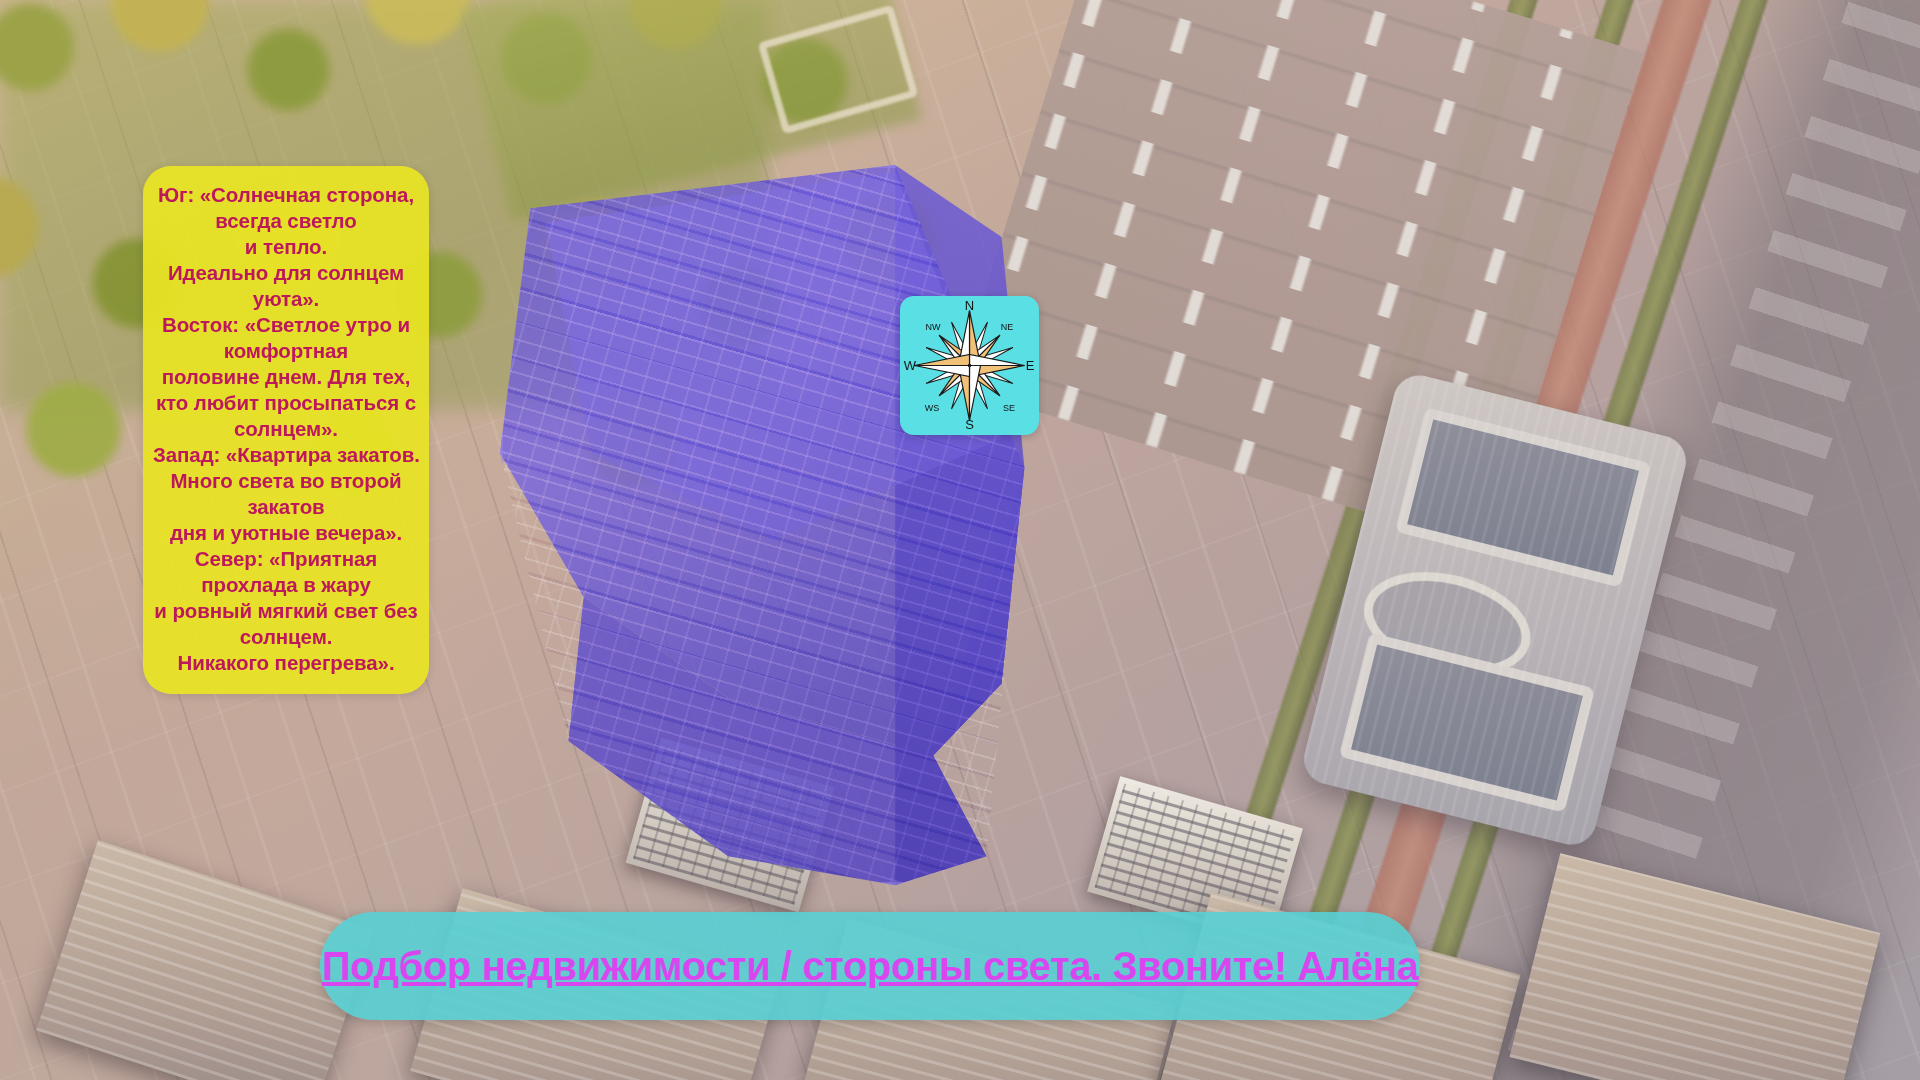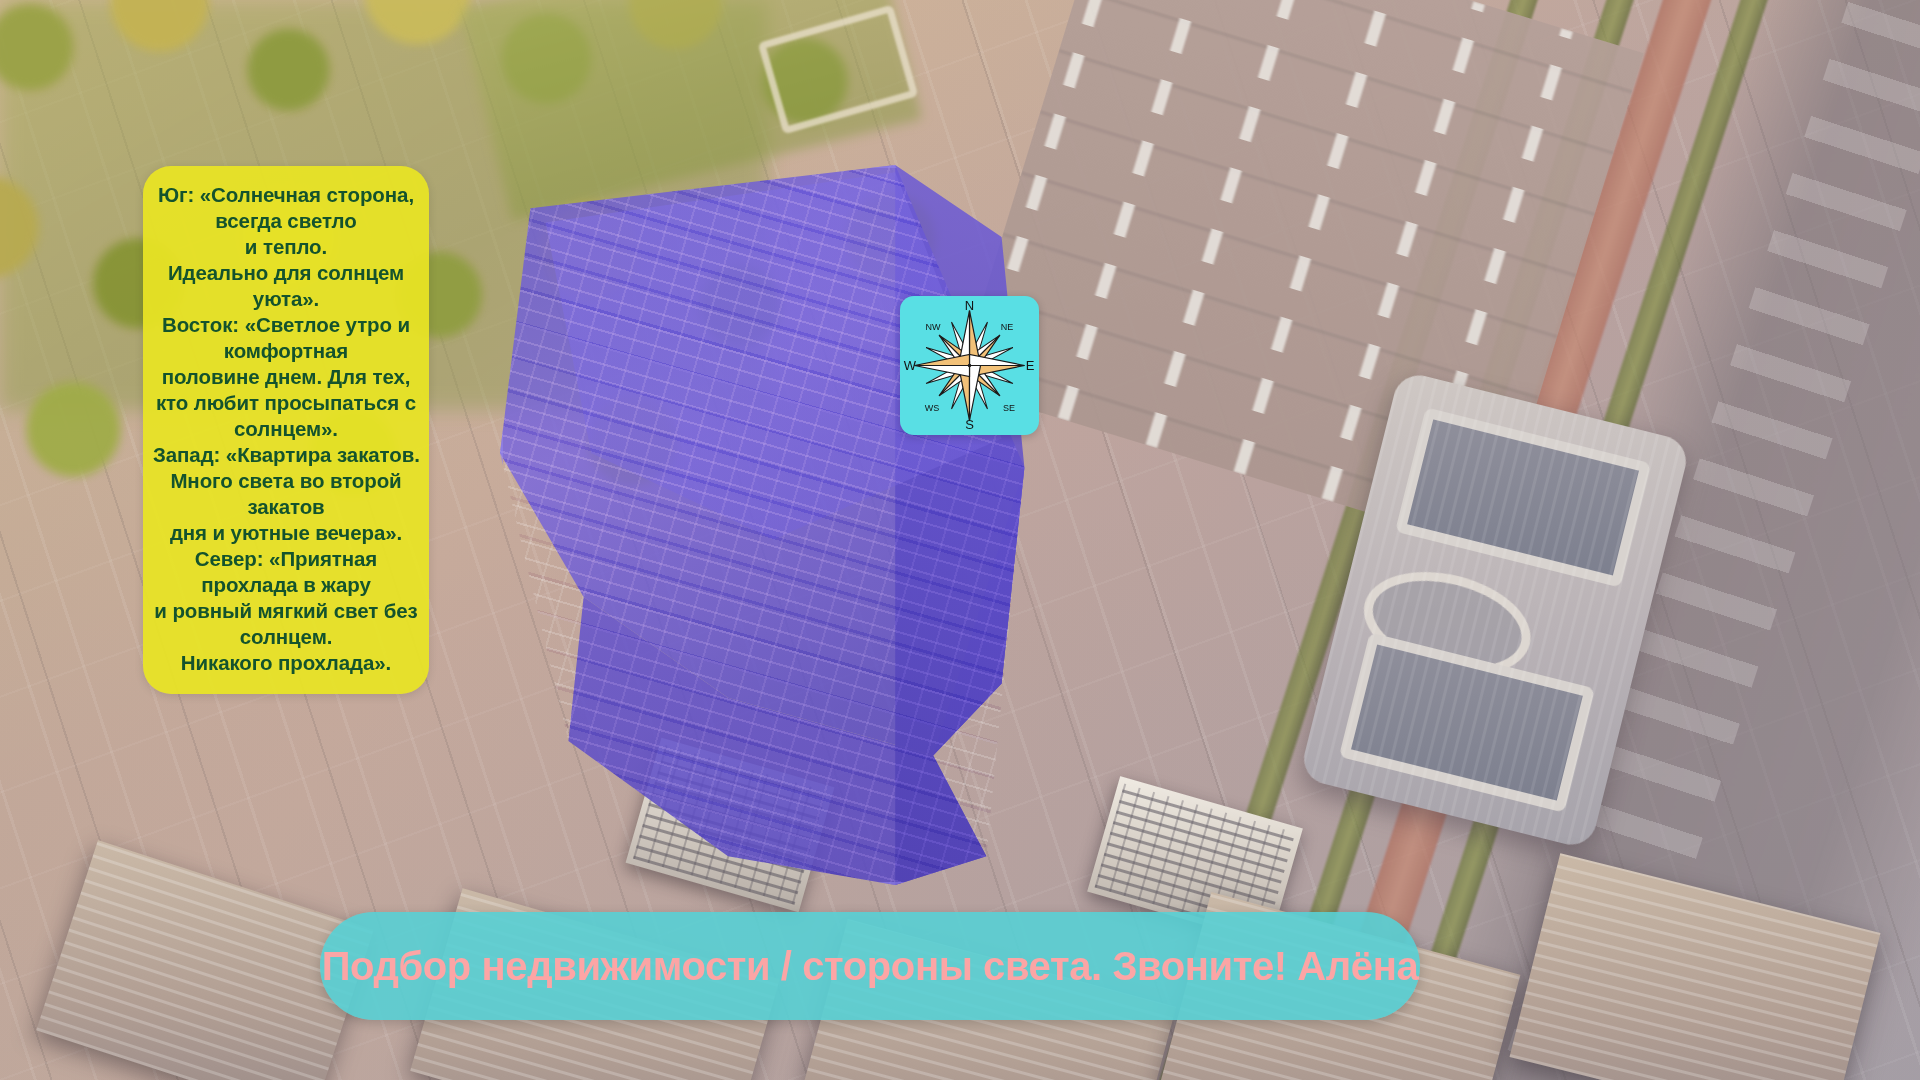--- a/index.html
+++ b/index.html
@@ -224,21 +224,21 @@
     box-shadow:inset 0 0 0 3px rgba(150,135,240,.55);
   }
 
   
   .card-yellow{
     position:absolute;
     left:143px; top:166px; width:286px;
     padding:16px 10px 18px;
     background:rgba(232,228,36,.93);
     border-radius:28px;
-    color:#14532d;
+    color:#be185d;
     font-weight:bold;
     font-size:20.5px;
     line-height:26px;
     text-align:center;
     letter-spacing:-.1px;
     box-shadow:0 2px 10px rgba(0,0,0,.12);
   }
   .card-yellow .ln{ display:block; white-space:pre; }
 
   
@@ -254,25 +254,26 @@
   
   .banner{
     position:absolute;
     left:320px; top:912px; width:1100px; height:108px;
     background:rgba(88,207,212,.90);
     border-radius:54px;
     display:flex; align-items:center; justify-content:center;
     box-shadow:0 3px 12px rgba(0,0,0,.18);
   }
   .banner .txt{
-    color:#fca5a5;
+    color:#d946ef;
     font-weight:bold;
     font-size:40px;
     letter-spacing:-.4px;
     white-space:nowrap;
+    text-decoration:underline;
   }
 </style>
 </head>
 <body>
 
 <div id="stage">
 
   <div class="photo">
     <div class="streets"></div>
     <div class="park-green"></div>
@@ -343,21 +344,21 @@
     <span class="ln">кто любит просыпаться с</span>
     <span class="ln">солнцем».</span>
     <span class="ln">Запад: «Квартира закатов.</span>
     <span class="ln">Много света во второй</span>
     <span class="ln">закатов</span>
     <span class="ln">дня и уютные вечера».</span>
     <span class="ln">Север: «Приятная</span>
     <span class="ln">прохлада в жару</span>
     <span class="ln">и ровный мягкий свет без</span>
     <span class="ln">солнцем.</span>
-    <span class="ln">Никакого прохлада».</span>
+    <span class="ln">Никакого перегрева».</span>
   </div>
 
   <div class="compass">
     <svg viewBox="0 0 139 139" xmlns="http://www.w3.org/2000/svg">
       <g transform="translate(69.5,69.5)">
 
         <g stroke="#1a1a1a" stroke-width="1" fill="#ffffff">
           <g transform="rotate(22.5)">
               <polygon points="0,-47 5,0 0,0 -5,0"></polygon>
             </g>

